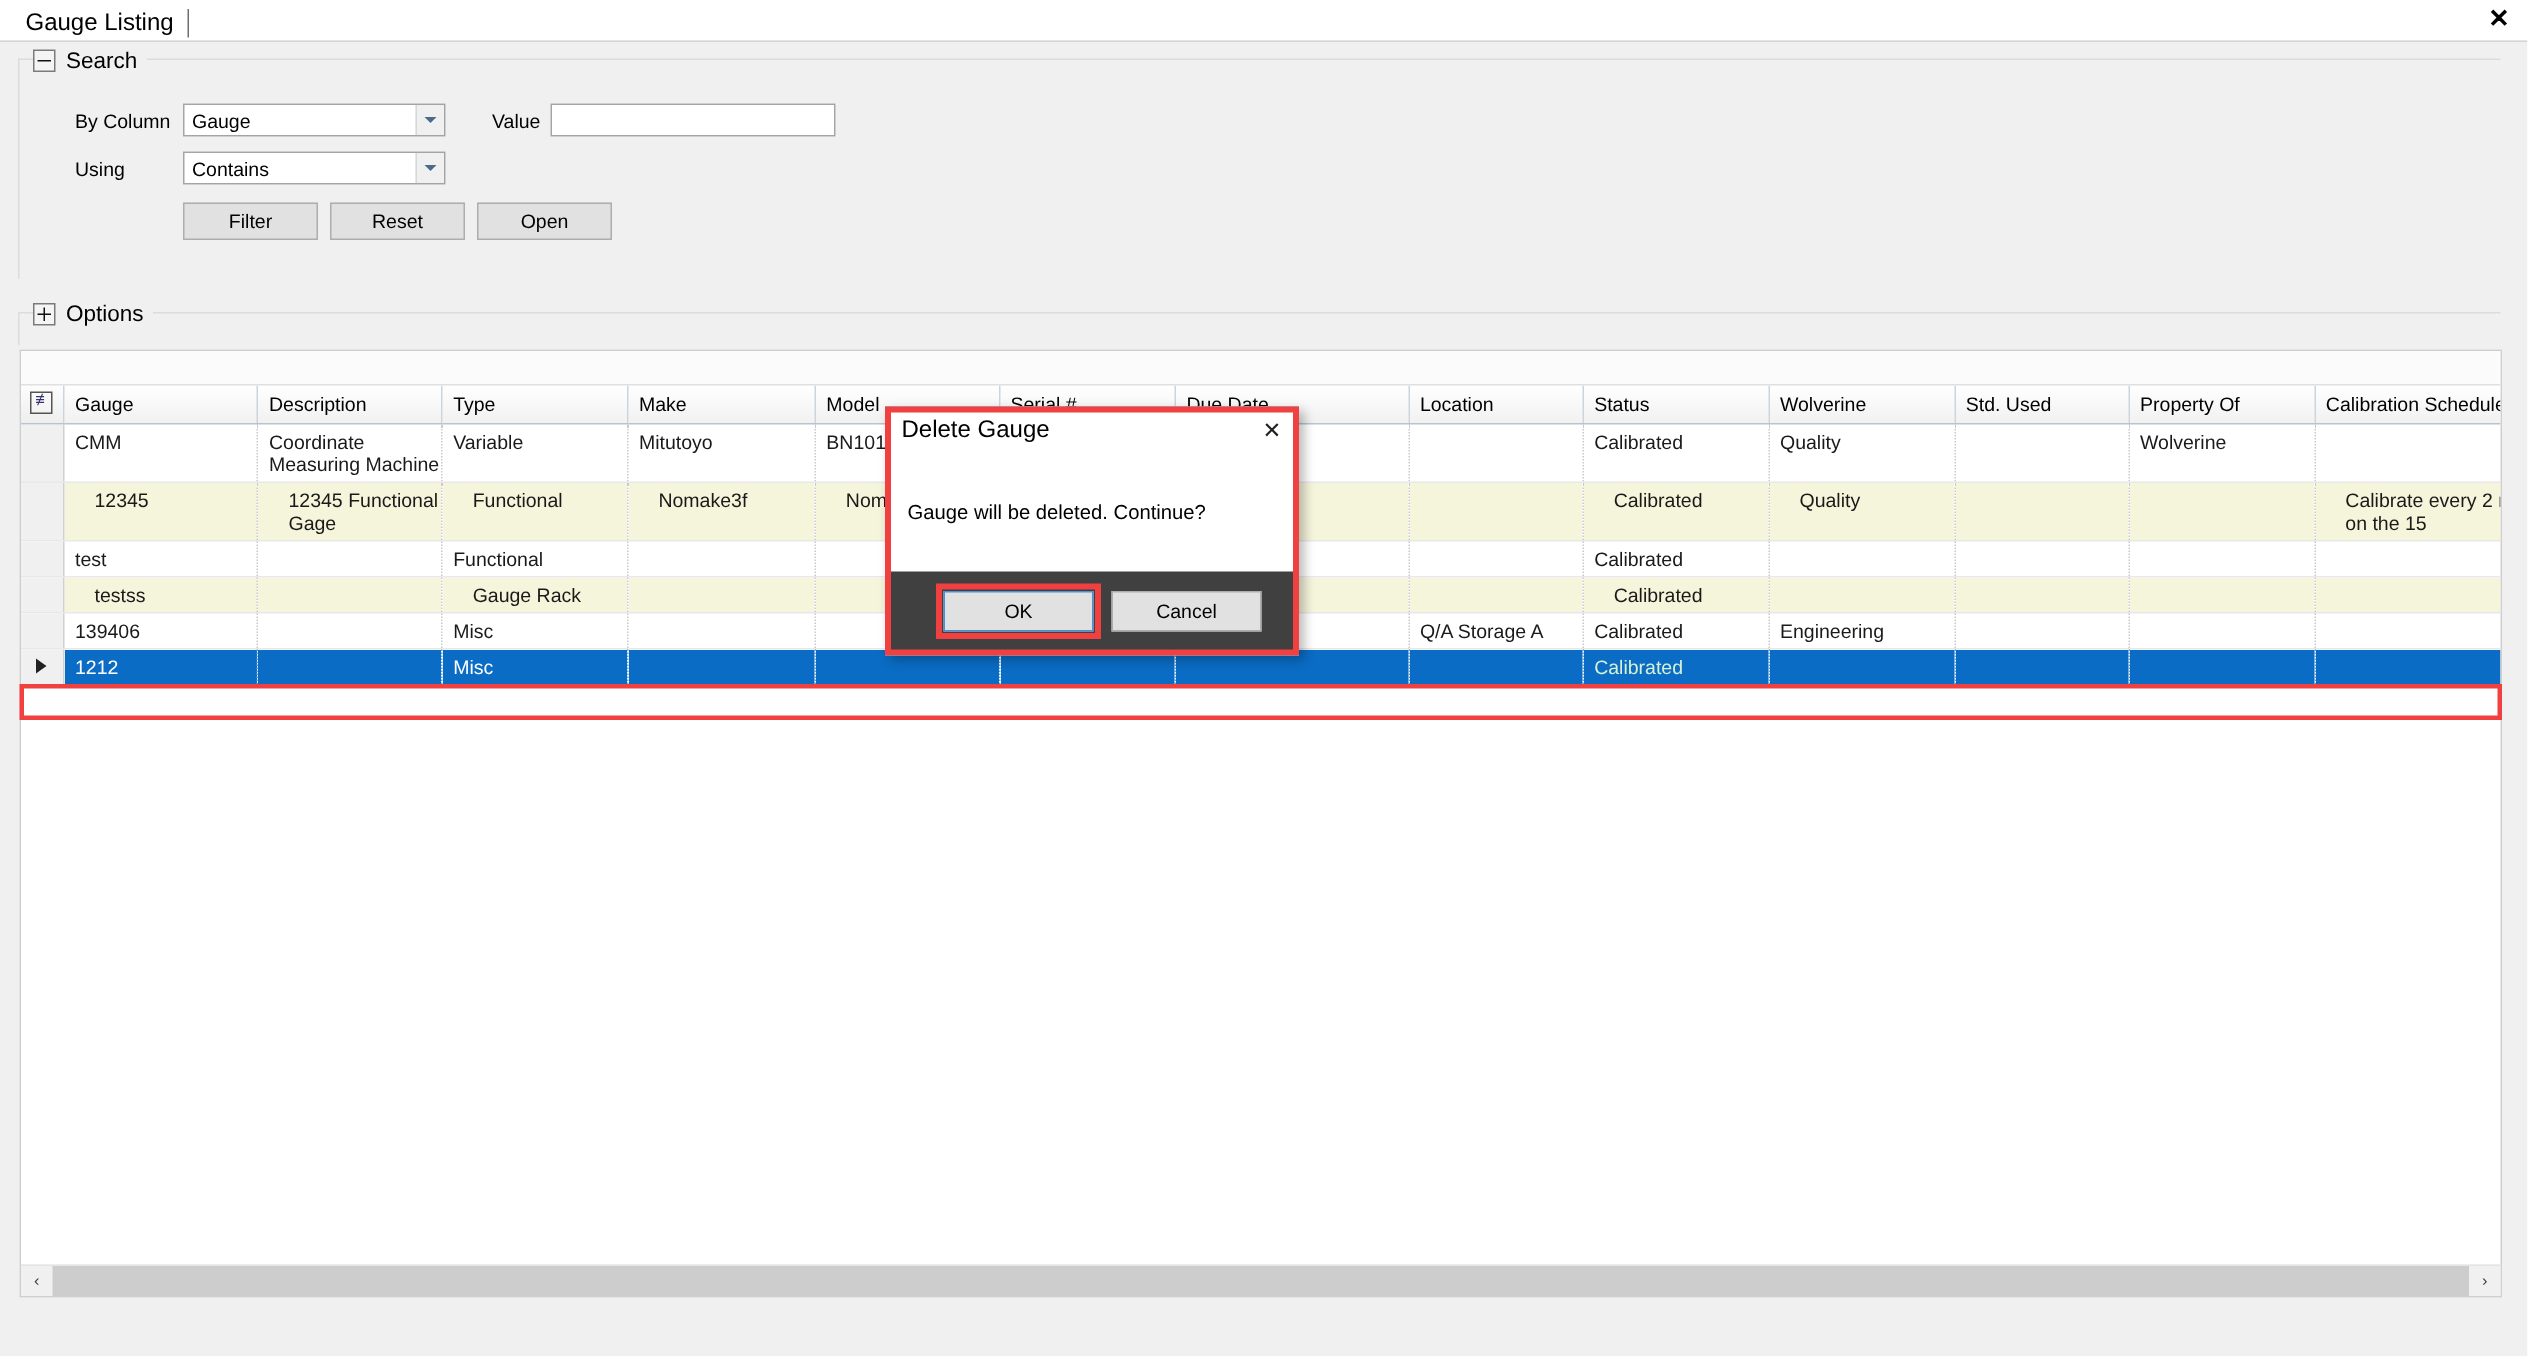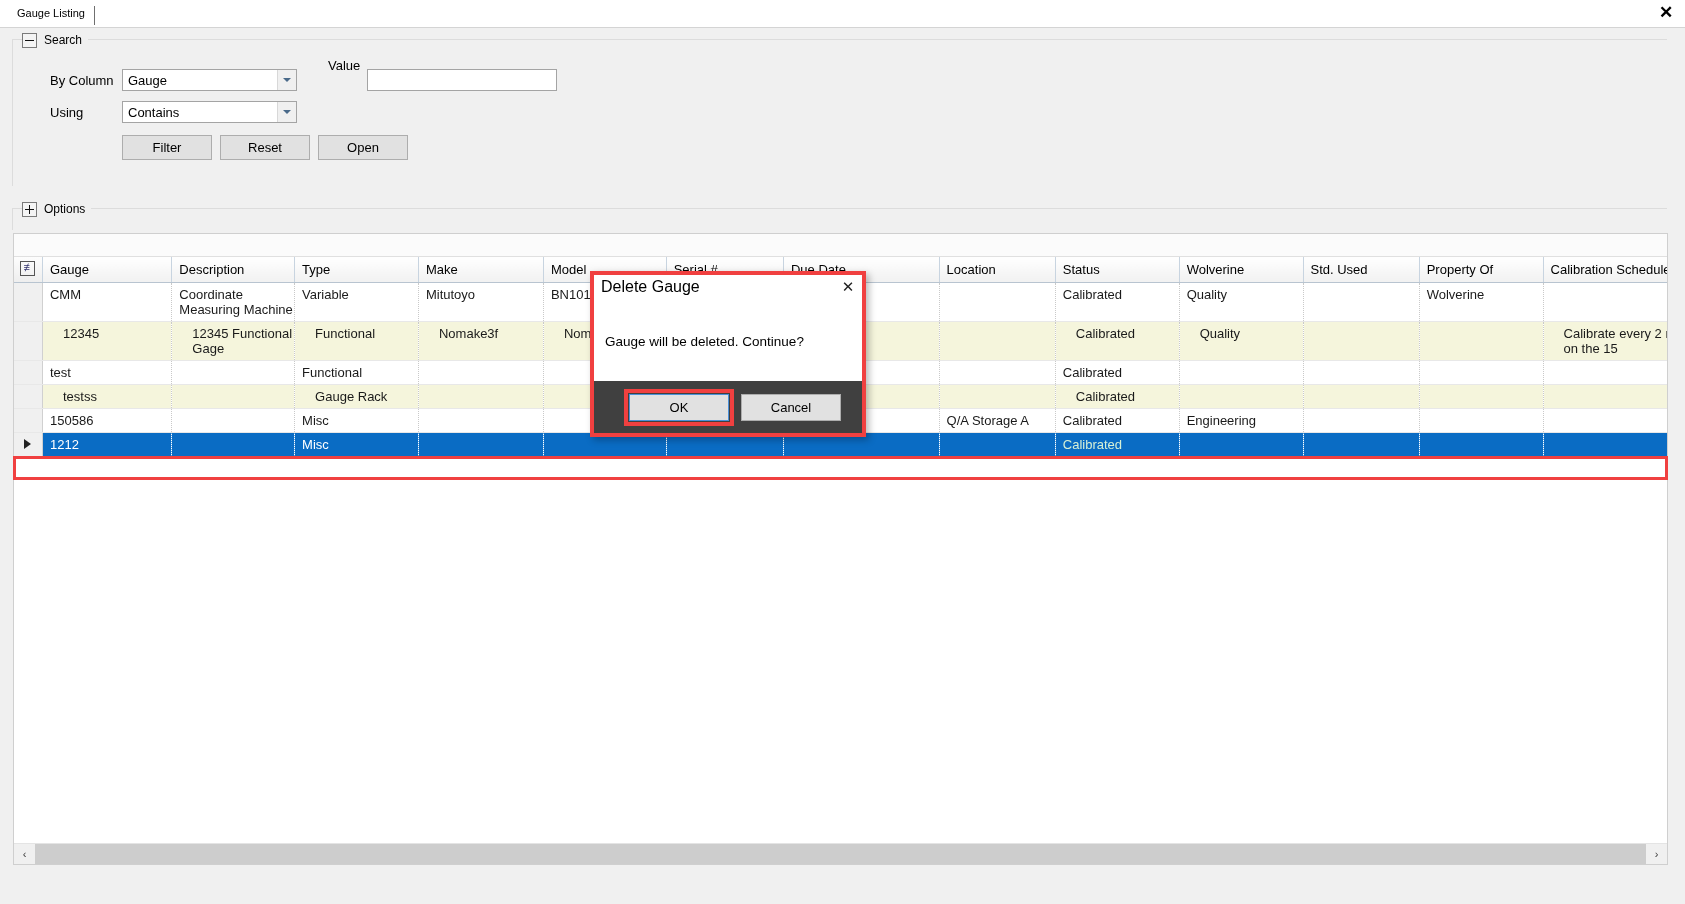--- a/index.html
+++ b/index.html
@@ -23,21 +23,21 @@
     position: absolute; left: 0; top: 0;
     width: 1685px; height: 27px;
     background: #ffffff;
   }
   .tab {
     position: absolute; left: 8px; top: 2px;
     height: 25px;
     padding: 4px 10px 0 8px;
     background: #ffffff;
     border: 1px solid #ffffff;
-    font-size: 11px;
+    font-size: 16px;
     color: #000;
     white-space: nowrap;
   }
   .tab::after {
     content: "";
     position: absolute; right: 0; top: 3px;
     width: 1px; height: 19px;
     background: #6f6f6f;
   }
   .win-close {
@@ -87,21 +87,21 @@
   .expander::before {
     content: "";
     position: absolute; left: 2px; top: 6px;
     width: 9px; height: 1px; background: #111;
   }
   .expander.plus::after {
     content: "";
     position: absolute; left: 6px; top: 2px;
     width: 1px; height: 9px; background: #111;
   }
-  .gb-title { font-size: 12px; color: #000; white-space: nowrap; }
+  .gb-title { font-size: 15px; color: #000; white-space: nowrap; }
 
   
   #search-group { left: 12px; top: 3px; width: 1655px; height: 155px; }
   #options-group { left: 12px; top: 172px; width: 1655px; height: 30px; }
 
   .field-label {
     position: absolute;
     font-size: 13px; color: #000; white-space: nowrap; margin-left: 16px;
   }
   .combo {
@@ -382,21 +382,21 @@
 
       <span class="field-label" style="left:22px; top:74px;">Using</span>
 
       <div class="combo" style="left:110px; top:70px; width:175px;">
         <span class="cval">Contains</span>
         <span class="carrow">
             <i></i>
           </span>
       </div>
 
-      <span class="field-label" style="left:300px; top:27px;">Value</span>
+      <span class="field-label" style="left:300px; top:42px;">Value</span>
 
       <input class="textbox" style="left: 355px; top: 38px; width: 190px;" type="text" value="">
 
       <button class="btn" style="left:110px; top:104px; width:90px;">Filter</button>
       <button class="btn" style="left:208px; top:104px; width:90px;">Reset</button>
       <button class="btn" style="left:306px; top:104px; width:90px;">Open</button>
     </div>
 
     <div class="groupbox" id="options-group">
       <div class="gb-border"></div>
@@ -507,21 +507,21 @@
                 <td></td>
                 <td></td>
                 <td class="cal-ok">Calibrated</td>
                 <td></td>
                 <td></td>
                 <td></td>
                 <td></td>
               </tr>
               <tr>
                 <td class="rowsel"></td>
-                <td>150586</td>
+                <td>139406</td>
                 <td></td>
                 <td>Misc</td>
                 <td></td>
                 <td></td>
                 <td></td>
                 <td class="date-red">2017-05-30</td>
                 <td>Q/A Storage A</td>
                 <td class="cal-ok">Calibrated</td>
                 <td>Engineering</td>
                 <td></td>

